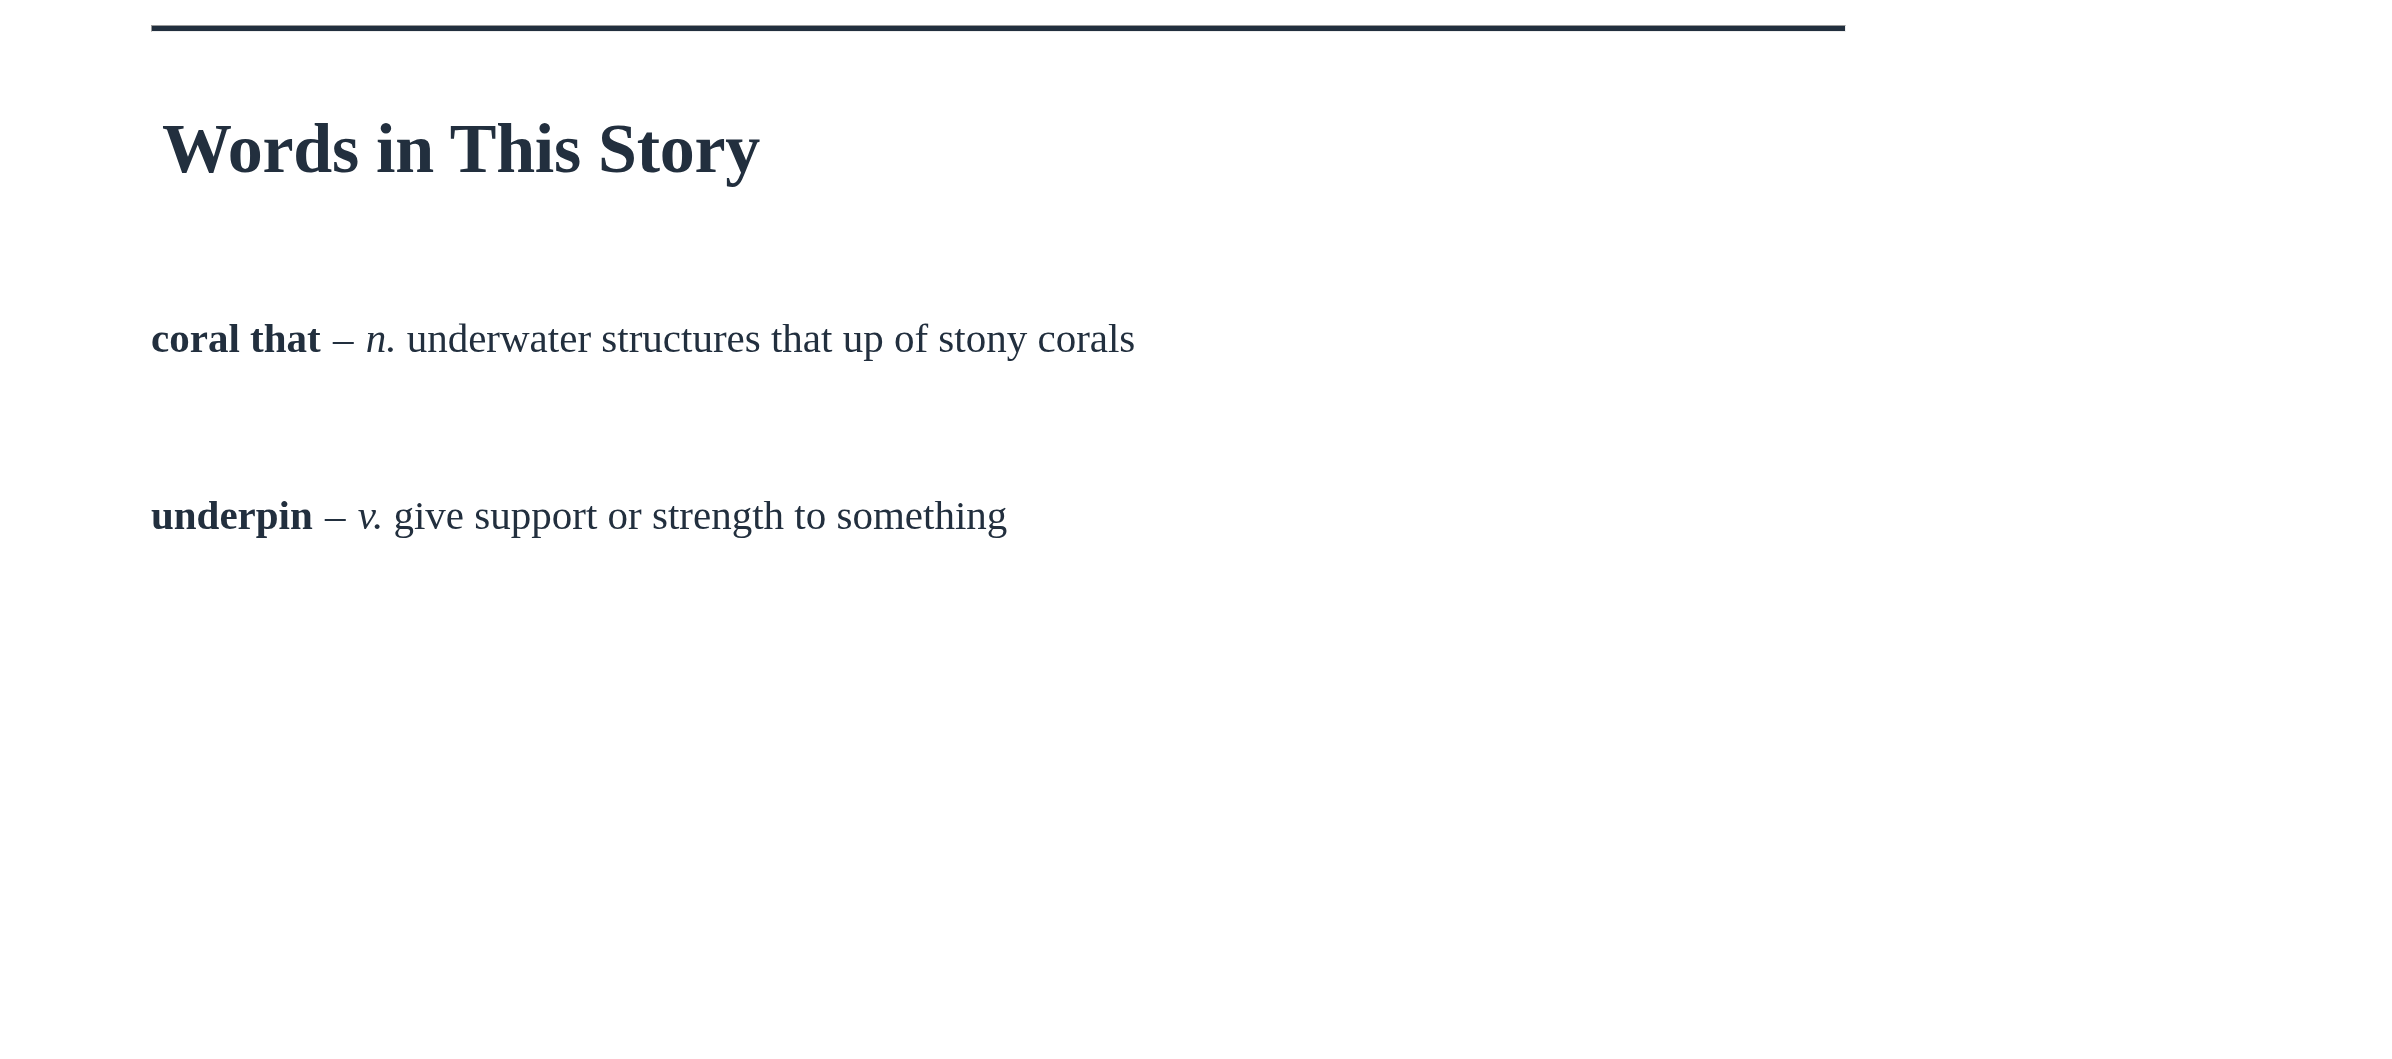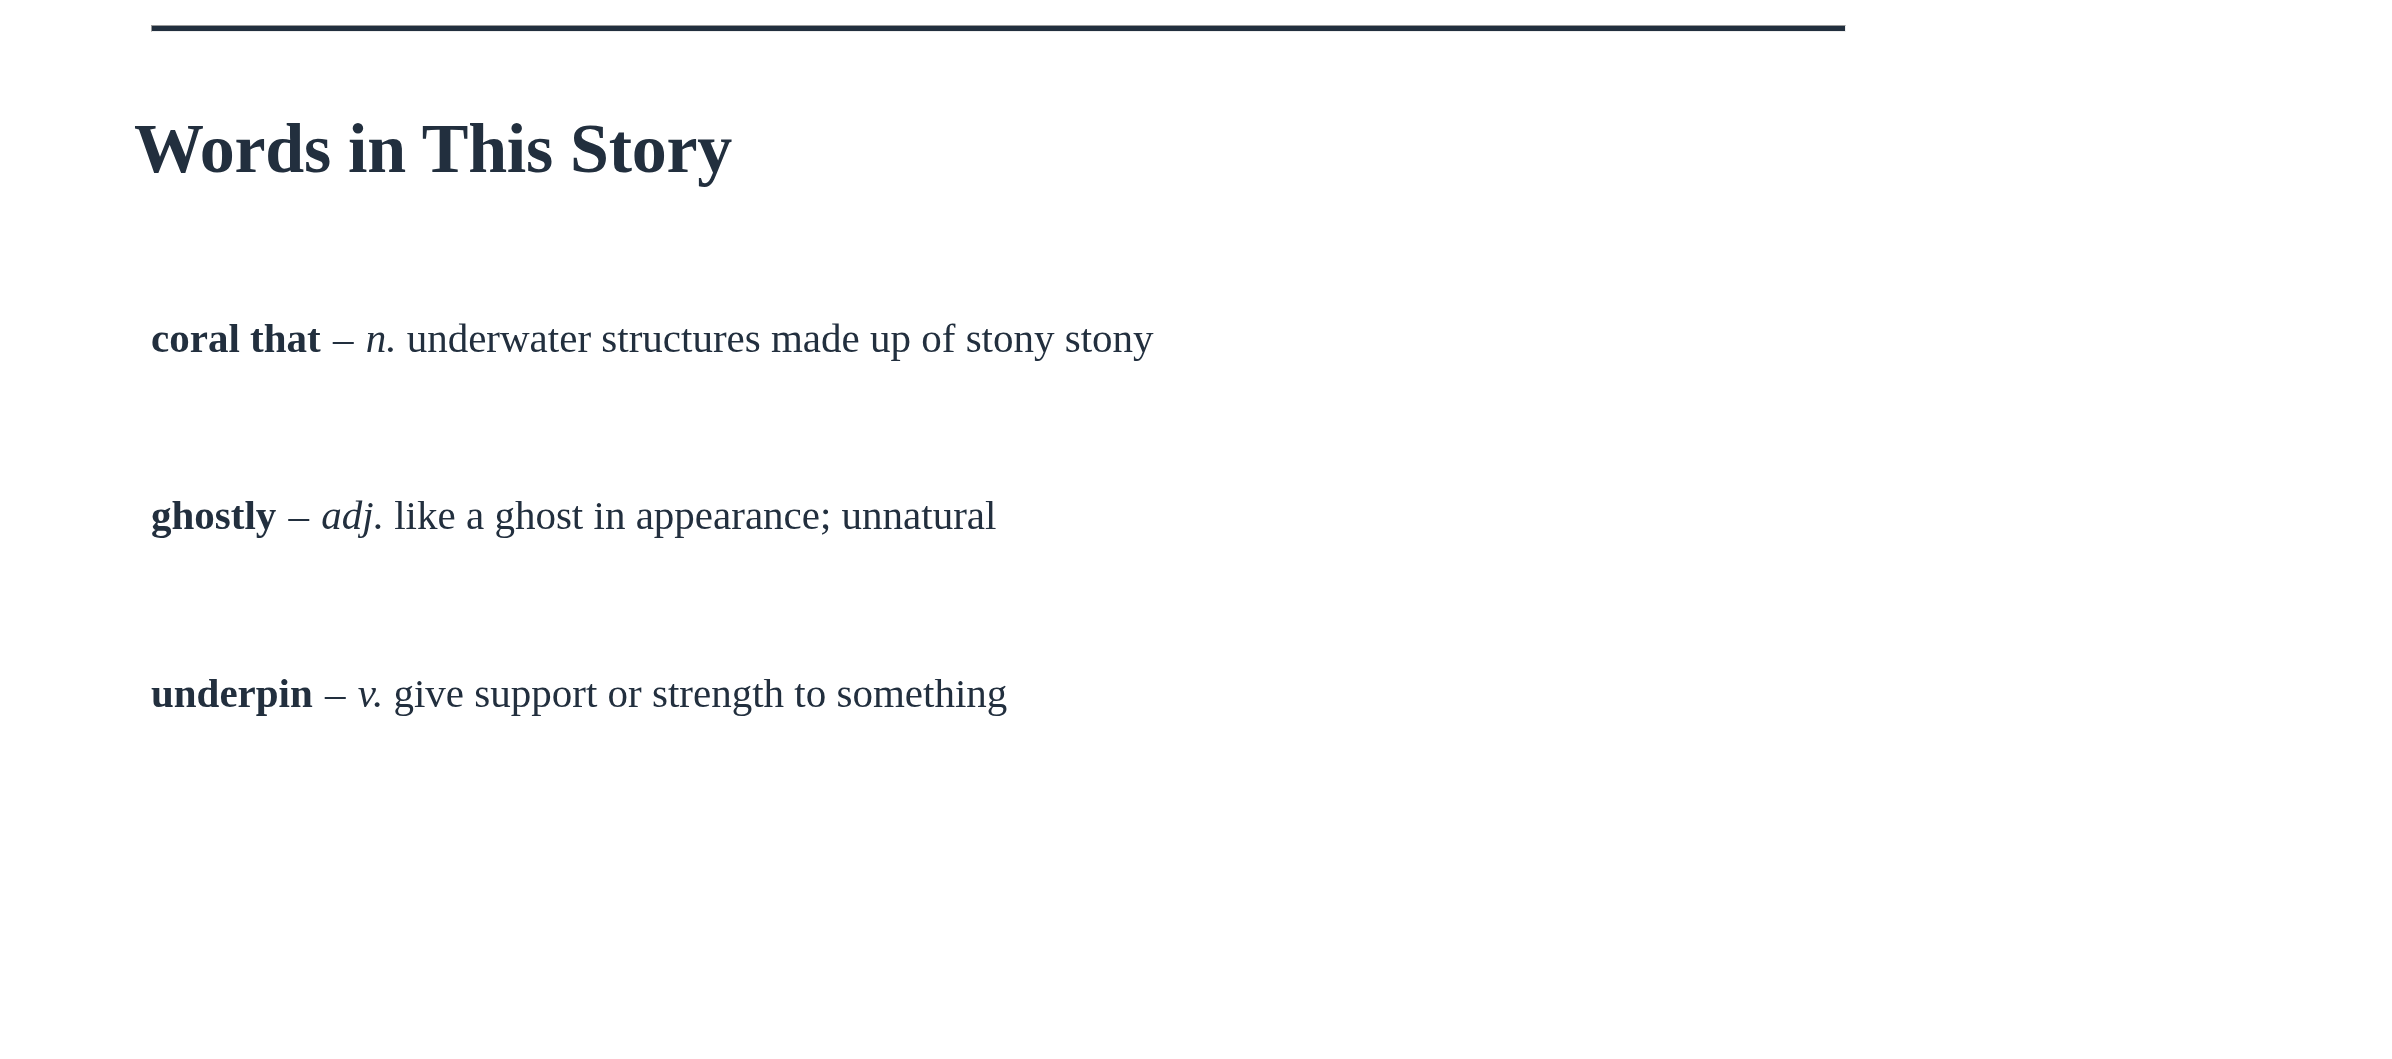--- a/index.html
+++ b/index.html
@@ -31,21 +31,21 @@
     left: 151px;
     top: 17px;
     width: 1693px;
     height: 5px;
     background: #222f3e;
   }
 
   
   .section-heading {
     position: absolute;
-    left: 134px;
+    left: 162px;
     top: 108px;
     margin: 0;
     font-family: "Liberation Serif", "DejaVu Serif", serif;
     font-size: 70px;
     font-weight: 700;
     line-height: 1.18;
     letter-spacing: -0.3px;
     color: #222f3e;
     white-space: nowrap;
   }
@@ -98,31 +98,25 @@
   <hr class="section-divider">
 
   <h2 class="section-heading">Words in This Story</h2>
 
   <ul class="glossary">
 
     <li class="glossary-entry">
       <span class="term">coral that</span>
       <span class="dash">–</span>
       <span class="pos">n.</span>
-      <span class="definition">underwater structures made up of stony stony</span>
+      <span class="definition">underwater structures that up of stony corals</span>
     </li>
 
 
 
-    <li class="glossary-entry">
-      <span class="term">ghostly</span>
-      <span class="dash">–</span>
-      <span class="pos">adj.</span>
-      <span class="definition">like a ghost in appearance; unnatural</span>
-    </li>
 
     <li class="glossary-entry">
       <span class="term">underpin</span>
       <span class="dash">–</span>
       <span class="pos">v.</span>
       <span class="definition">give support or strength to something</span>
     </li>
 
   </ul>
 

